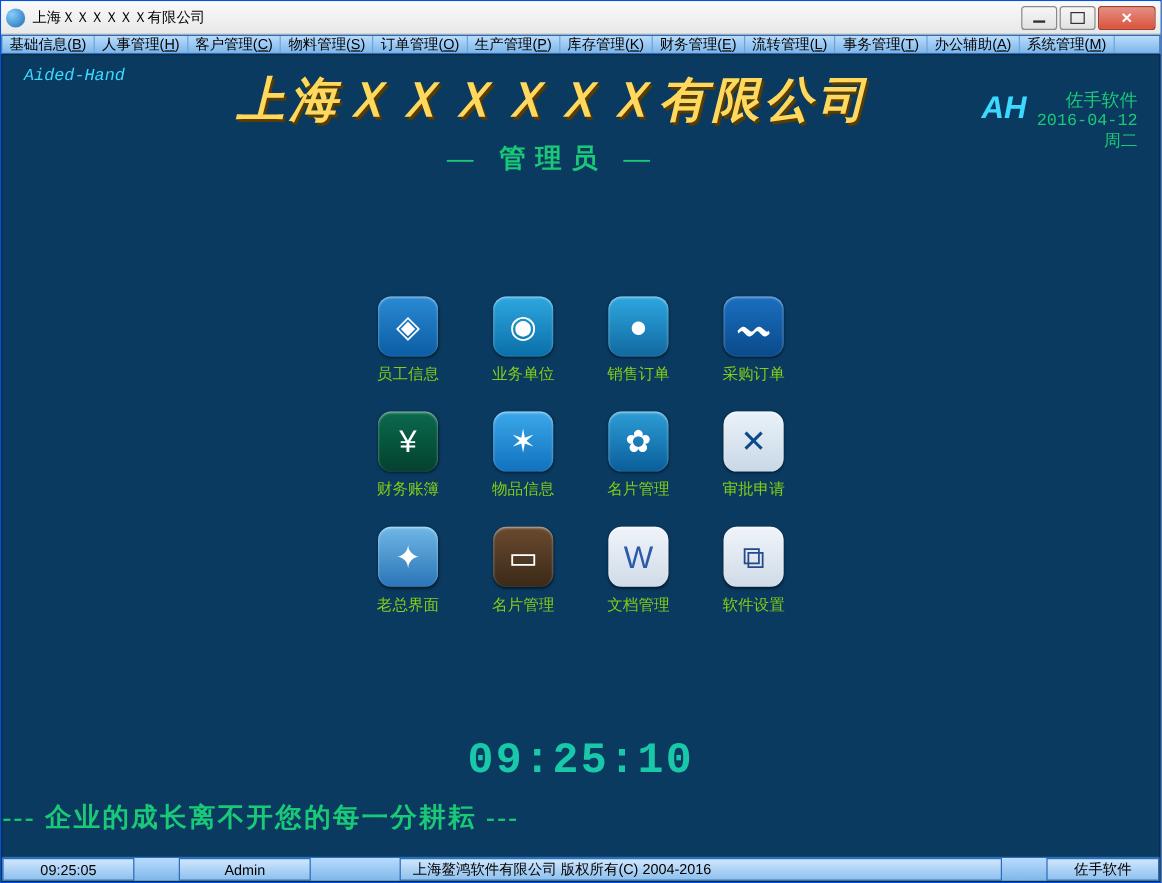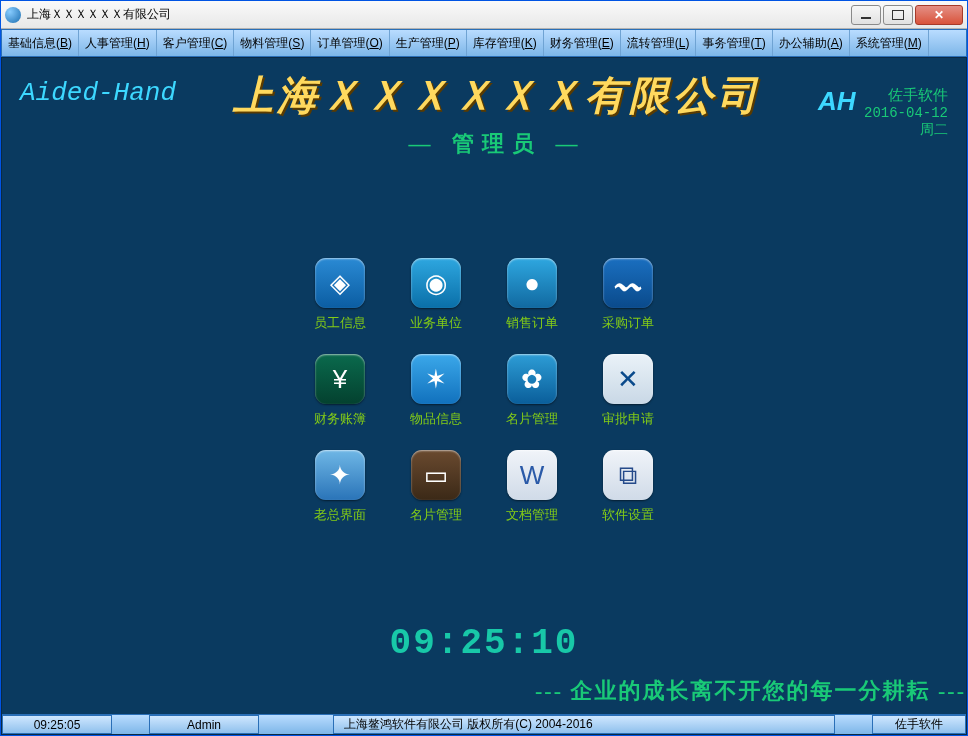--- a/index.html
+++ b/index.html
@@ -42,21 +42,21 @@
 .win-btn.max::before { content: ""; width: 10px; height: 8px; border:1px solid #333; }
 .win-btn.close {
   width: 48px;
   background: linear-gradient(#e49086,#d9533b);
   border-color: #a63a2a;
   color: #fff; font-weight: bold;
 }
 .win-btn.close::before { content: "✕"; font-size: 12px; }
 
 .menubar {
-  height: 28px;
+  height: 16px;
   background: linear-gradient(#b9dcff,#7db6e8);
   border: 1px solid #2a6fb7;
   display: flex; align-items: stretch;
   font-size: 12px;
   color: #000;
 }
 .menu-item {
   padding: 0 6px;
   display: flex; align-items: center;
   border-right: 1px solid #6fa3d3;
@@ -72,23 +72,22 @@
   position: relative;
   border: 1px solid #0a2a45;
 }
 .banner {
   display: flex; align-items: flex-start;
   padding: 10px 18px 0 18px;
 }
 .banner-left {
   font-family: "Courier New", monospace;
   color: #3dd8ff;
-  font-size: 26px;
+  font-size: 14px;
   font-style: italic;
-  margin-top: 10px;
 }
 .banner-center {
   flex: 1; text-align: center;
 }
 .company-name {
   font-family: "SimSun", serif;
   font-weight: bold; font-style: italic;
   font-size: 40px;
   color: #ffd95e;
   text-shadow: 2px 2px 0 #5a3b00;
@@ -148,27 +147,27 @@
 .clock {
   text-align: center;
   font-family: "Courier New", monospace;
   font-weight: bold;
   color: #18c8a8;
   font-size: 36px;
   letter-spacing: 2px;
   margin-bottom: 12px;
 }
 .slogan {
-  text-align: right;
+  text-align: left;
   color: #19c977;
   font-family: "SimSun", serif;
   font-weight: bold;
   font-size: 22px;
   letter-spacing: 2px;
-  padding-bottom: 8px;
+  padding-bottom: 18px;
 }
 
 .statusbar {
   height: 20px;
   background: linear-gradient(#b9dcff,#7db6e8);
   border-top: 1px solid #2a6fb7;
   display: flex; align-items: stretch;
   font-size: 12px;
   gap: 37px;
 }

